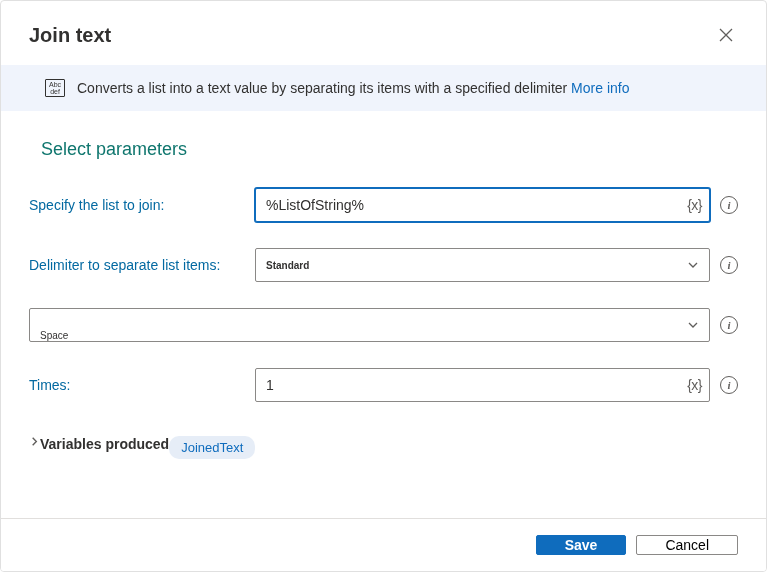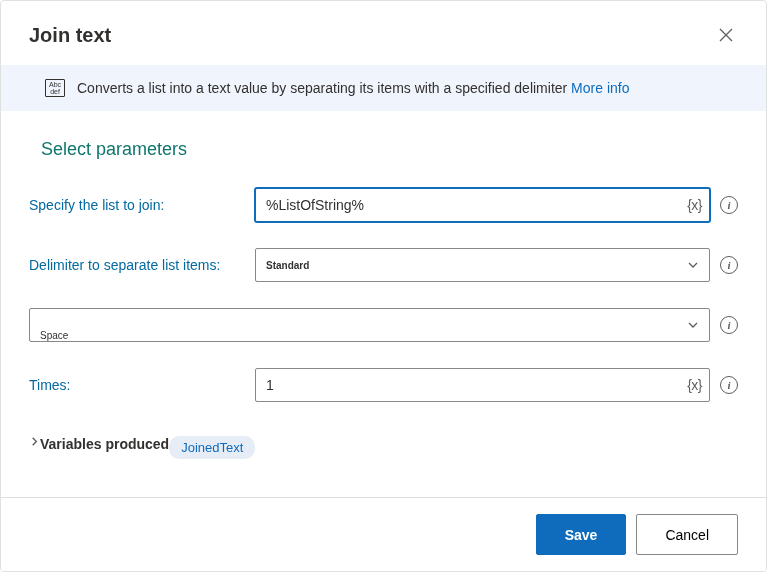--- a/index.html
+++ b/index.html
@@ -24,21 +24,21 @@
   .dropdown.normal { font-weight: 400; align-items: flex-end; }
   .chevron { position: absolute; right: 10px; top: 50%; transform: translateY(-50%); color: #605e5c; }
   .chevron svg { width: 12px; height: 12px; display: block; }
   .info-icon { width: 18px; height: 18px; border: 1.3px solid #605e5c; border-radius: 50%; display: flex; align-items: center; justify-content: center; font-size: 11px; font-style: italic; font-family: Georgia, serif; color: #605e5c; flex-shrink: 0; cursor: pointer; font-weight: 600; }
   .vars-row { display: flex; align-items: flex-start; padding: 8px 0; }
   .expand-chevron { color: #605e5c; cursor: pointer; }
   .expand-chevron svg { width: 11px; height: 11px; display: block; }
   .vars-label { font-size: 14px; font-weight: 600; color: #323130; }
   .var-pill { background: #e6edf7; color: #0f6cbd; font-size: 13px; padding: 4px 12px; border-radius: 10px; }
   .footer { position: absolute; bottom: 0; left: 0; right: 0; border-top: 1px solid #e1dfdd; padding: 16px 28px; display: flex; justify-content: flex-end; gap: 10px; background: #fff; }
-  .btn { height: 41px; padding: 8px 28px; font-size: 14px; border-radius: 2px; cursor: pointer; border: 1px solid transparent; display: flex; align-items: center; justify-content: center; }
+  .btn { height: 20px; padding: 8px 28px; font-size: 14px; border-radius: 2px; cursor: pointer; border: 1px solid transparent; display: flex; align-items: center; justify-content: center; }
   .btn-primary { background: #0f6cbd; color: #fff; border-color: #0f6cbd; font-weight: 600; }
   .btn-secondary { background: #fff; color: #000000; border-color: #8a8886; }
   @keyframes blink { 50% { opacity: 0; } }
 </style>
 </head>
 <body>
 
 <div class="header">
   <div class="title">Join text</div>
   <div class="close-btn">

